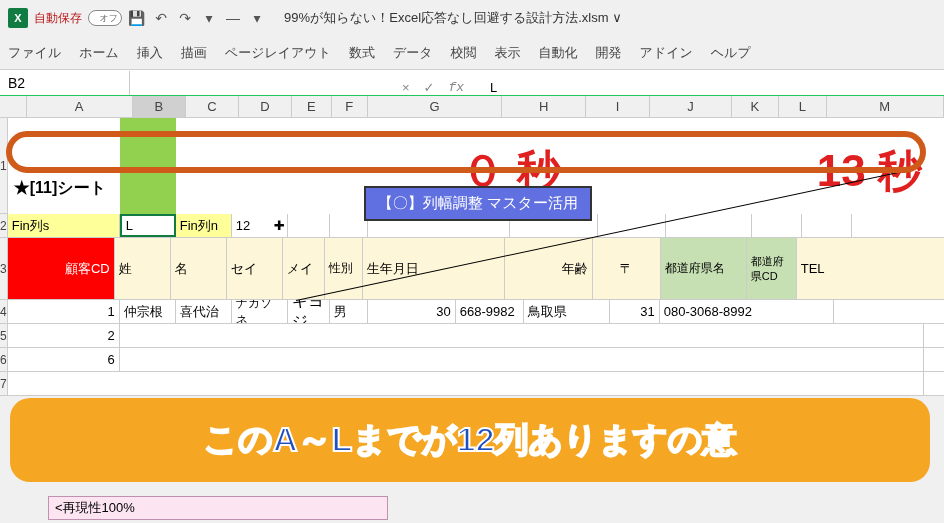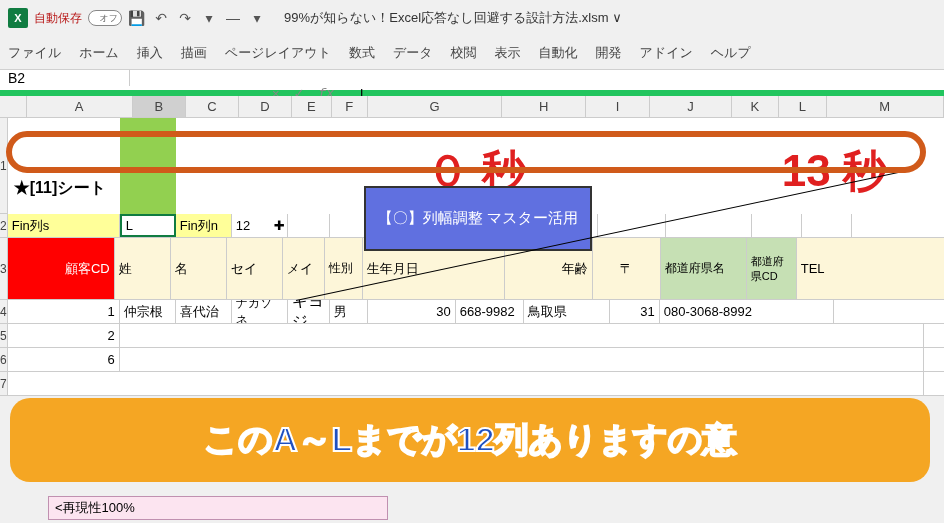--- a/index.html
+++ b/index.html
@@ -5,43 +5,43 @@
 * { margin: 0; padding: 0; box-sizing: border-box; font-family: "Yu Gothic", "Meiryo", sans-serif; }
 body { background: #f0f0f0; width: 944px; height: 523px; overflow: hidden; position: relative; }
 .titlebar { background: #f0f0f0; height: 36px; display: flex; align-items: center; padding: 0 8px; gap: 6px; }
 .app-icon { width: 20px; height: 20px; background: #107c41; color: #fff; display: flex; align-items: center; justify-content: center; font-size: 11px; font-weight: bold; border-radius: 2px; }
 .autosave { font-size: 12px; color: #b91c1c; }
 .toggle { width: 34px; height: 16px; border: 1px solid #888; border-radius: 8px; background: #fff; display: inline-flex; align-items: center; justify-content: flex-end; padding: 0 3px; font-size: 9px; color: #666; }
 .qat-icon { width: 18px; height: 18px; display: flex; align-items: center; justify-content: center; font-size: 14px; color: #555; }
 .filename { font-size: 13px; color: #333; margin-left: 12px; }
 .ribbon-tabs { background: #f0f0f0; height: 34px; display: flex; align-items: center; padding: 0 8px; gap: 18px; border-bottom: 1px solid #d0d0d0; }
 .ribbon-tab { font-size: 13px; color: #444; cursor: pointer; }
-.namebox-row { background: #fff; height: 26px; display: flex; align-items: flex-start; border-bottom: 6px solid #22c55e; flex-direction: column; }
+.namebox-row { background: #fff; height: 26px; display: flex; align-items: flex-end; border-bottom: 1px solid #22c55e; }
 .namebox { width: 130px; height: 24px; border-right: 1px solid #ccc; padding: 0 8px; font-size: 14px; display: flex; align-items: center; }
 .fx-area { display: flex; align-items: center; padding: 0 8px; gap: 6px; font-size: 13px; color: #888; margin-left: 260px; }
 .fx-area span { padding: 0 4px; }
 .sheet-area { background: #fff; position: relative; }
 .col-headers { display: flex; height: 22px; background: #f0f0f0; border-bottom: 1px solid #ccc; position: relative; }
 .rowhead-spacer { width: 28px; border-right: 1px solid #ccc; background: #f0f0f0; }
 .col-h { border-right: 1px solid #ccc; text-align: center; font-size: 13px; color: #444; line-height: 22px; background: #f0f0f0; }
 .col-h.sel { background: #d0d0d0; }
 .orange-ring { position: absolute; top: 131px; left: 6px; width: 920px; height: 42px; border: 6px solid #d05a1a; border-radius: 24px; z-index: 50; pointer-events: none; }
 .sheet-body { display: flex; }
 .row-headers { width: 28px; background: #f0f0f0; display: flex; flex-direction: column; }
 .row-h { border-bottom: 1px solid #ccc; border-right: 1px solid #ccc; text-align: center; font-size: 12px; color: #444; display: flex; align-items: center; justify-content: center; }
 .grid { position: relative; flex: 1; }
 .grid-row { display: flex; border-bottom: 1px solid #ccc; }
 .cell { border-right: 1px solid #ccc; font-size: 13px; padding: 2px 4px; display: flex; align-items: center; overflow: hidden; }
 .row1-area { height: 96px; position: relative; display: flex; }
 .sheet-title { position: absolute; top: 60px; left: 6px; font-size: 16px; font-weight: bold; color: #000; }
 .green-block { position: absolute; top: 0; left: 112px; width: 56px; height: 96px; background: #92d050; }
-.big-red { position: absolute; font-size: 44px; font-weight: bold; color: #e02020; }
+.big-red { position: absolute; font-size: 44px; font-weight: bold; color: #e02020; margin-left: 35px; }
 .zero-sec { top: 24px; left: 418px; }
 .thirteen-sec { top: 24px; left: 774px; }
-.btn-box { position: absolute; top: 68px; padding: 21px 12px; font-size: 15px; color: #fff; border: 2px solid #333; }
+.btn-box { position: absolute; top: 68px; padding: 6px 12px; font-size: 15px; color: #fff; border: 2px solid #333; }
 .btn-blue { left: 356px; background: #6070e0; }
 .btn-red { left: 672px; background: #e03030; }
 .row2 .cell.yellow { background: #ffff99; }
 .row2 .cell.sel { border: 2px solid #107c41; background: #fff; }
 .row3 .cell.red { background: #ff0000; color: #fff; }
 .row3 .cell.cream { background: #fdf6d9; }
 .row3 .cell.green { background: #c6e0b4; }
 .row4 .cell { background: #fff; }
 .orange-overlay { position: absolute; top: 398px; left: 10px; width: 920px; height: 84px; background: #f5a623; border-radius: 20px; z-index: 40; display: flex; align-items: center; justify-content: center; }
 .overlay-text { font-size: 34px; font-weight: bold; color: #2050c0; -webkit-text-stroke: 2px #fff; }

